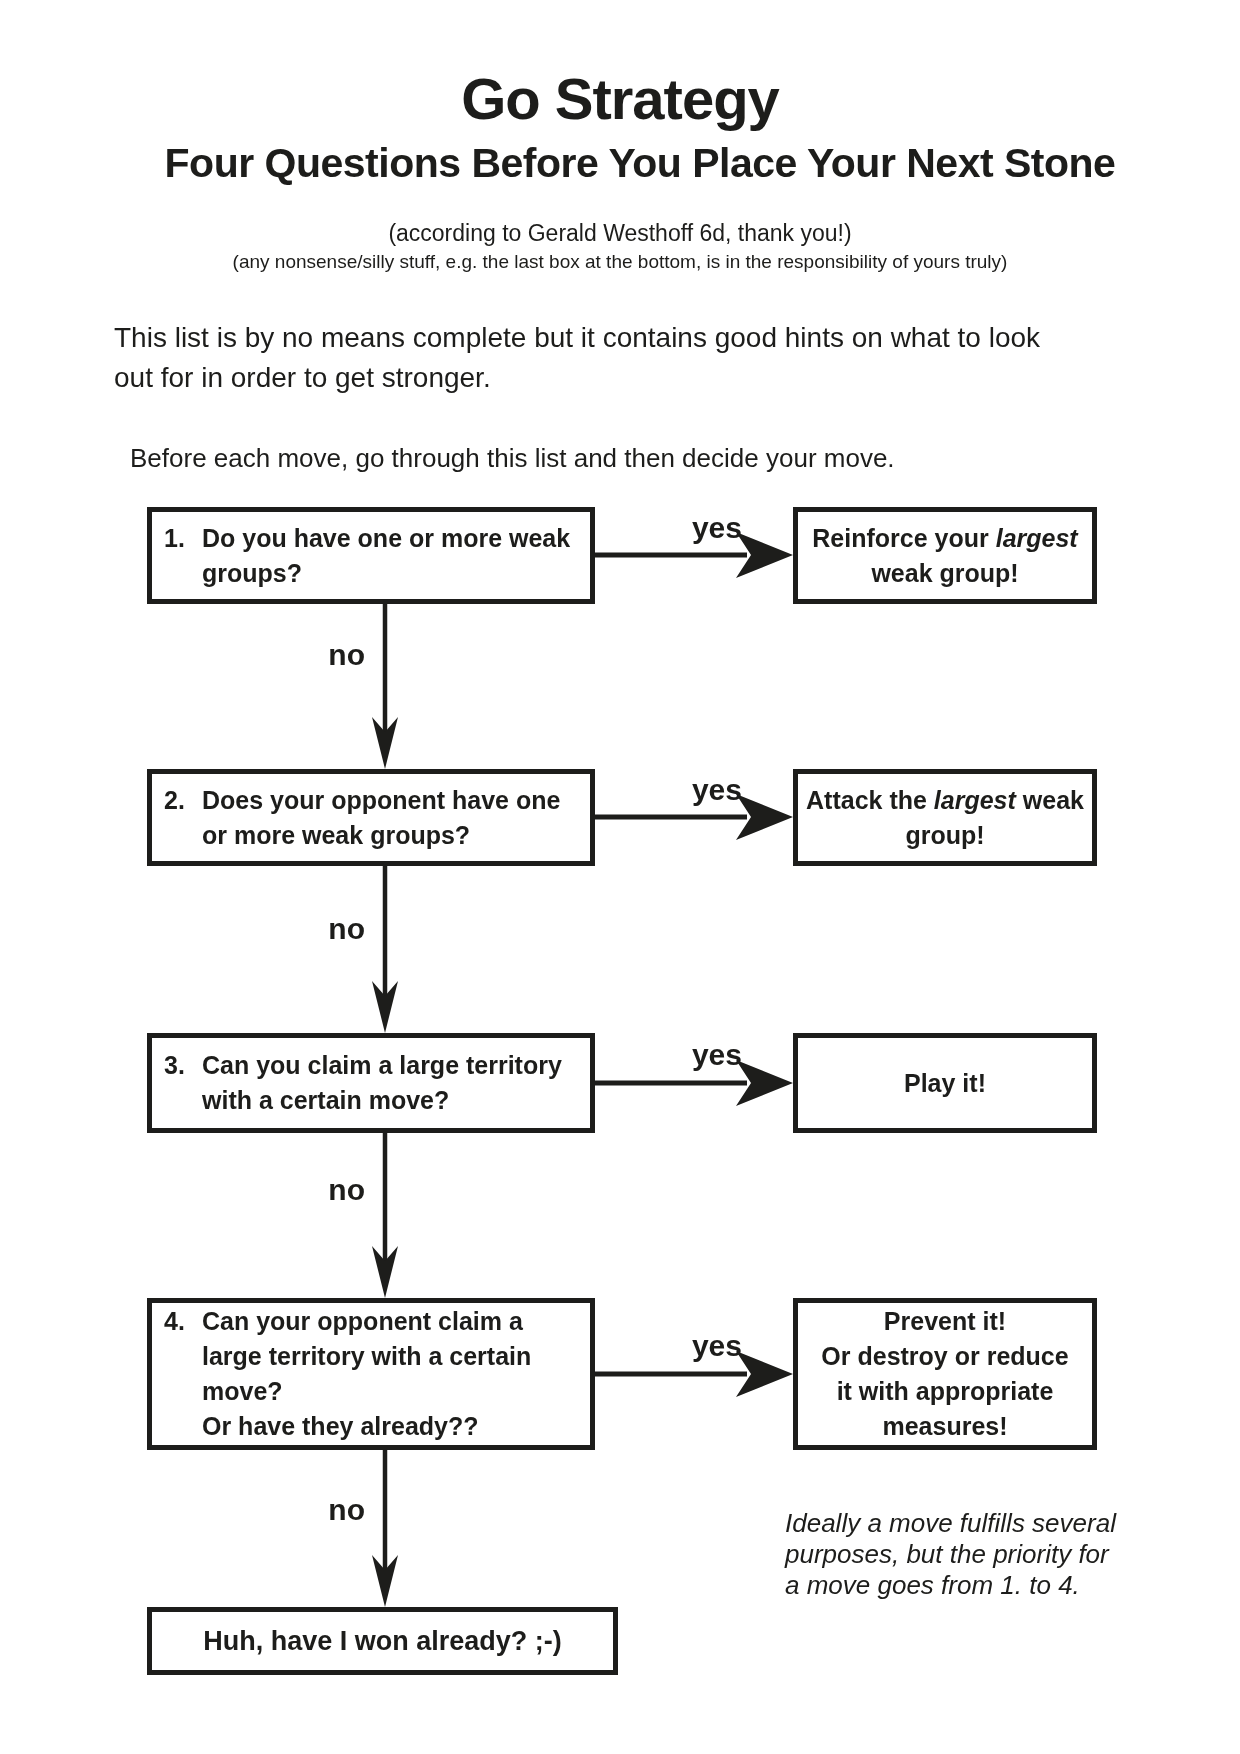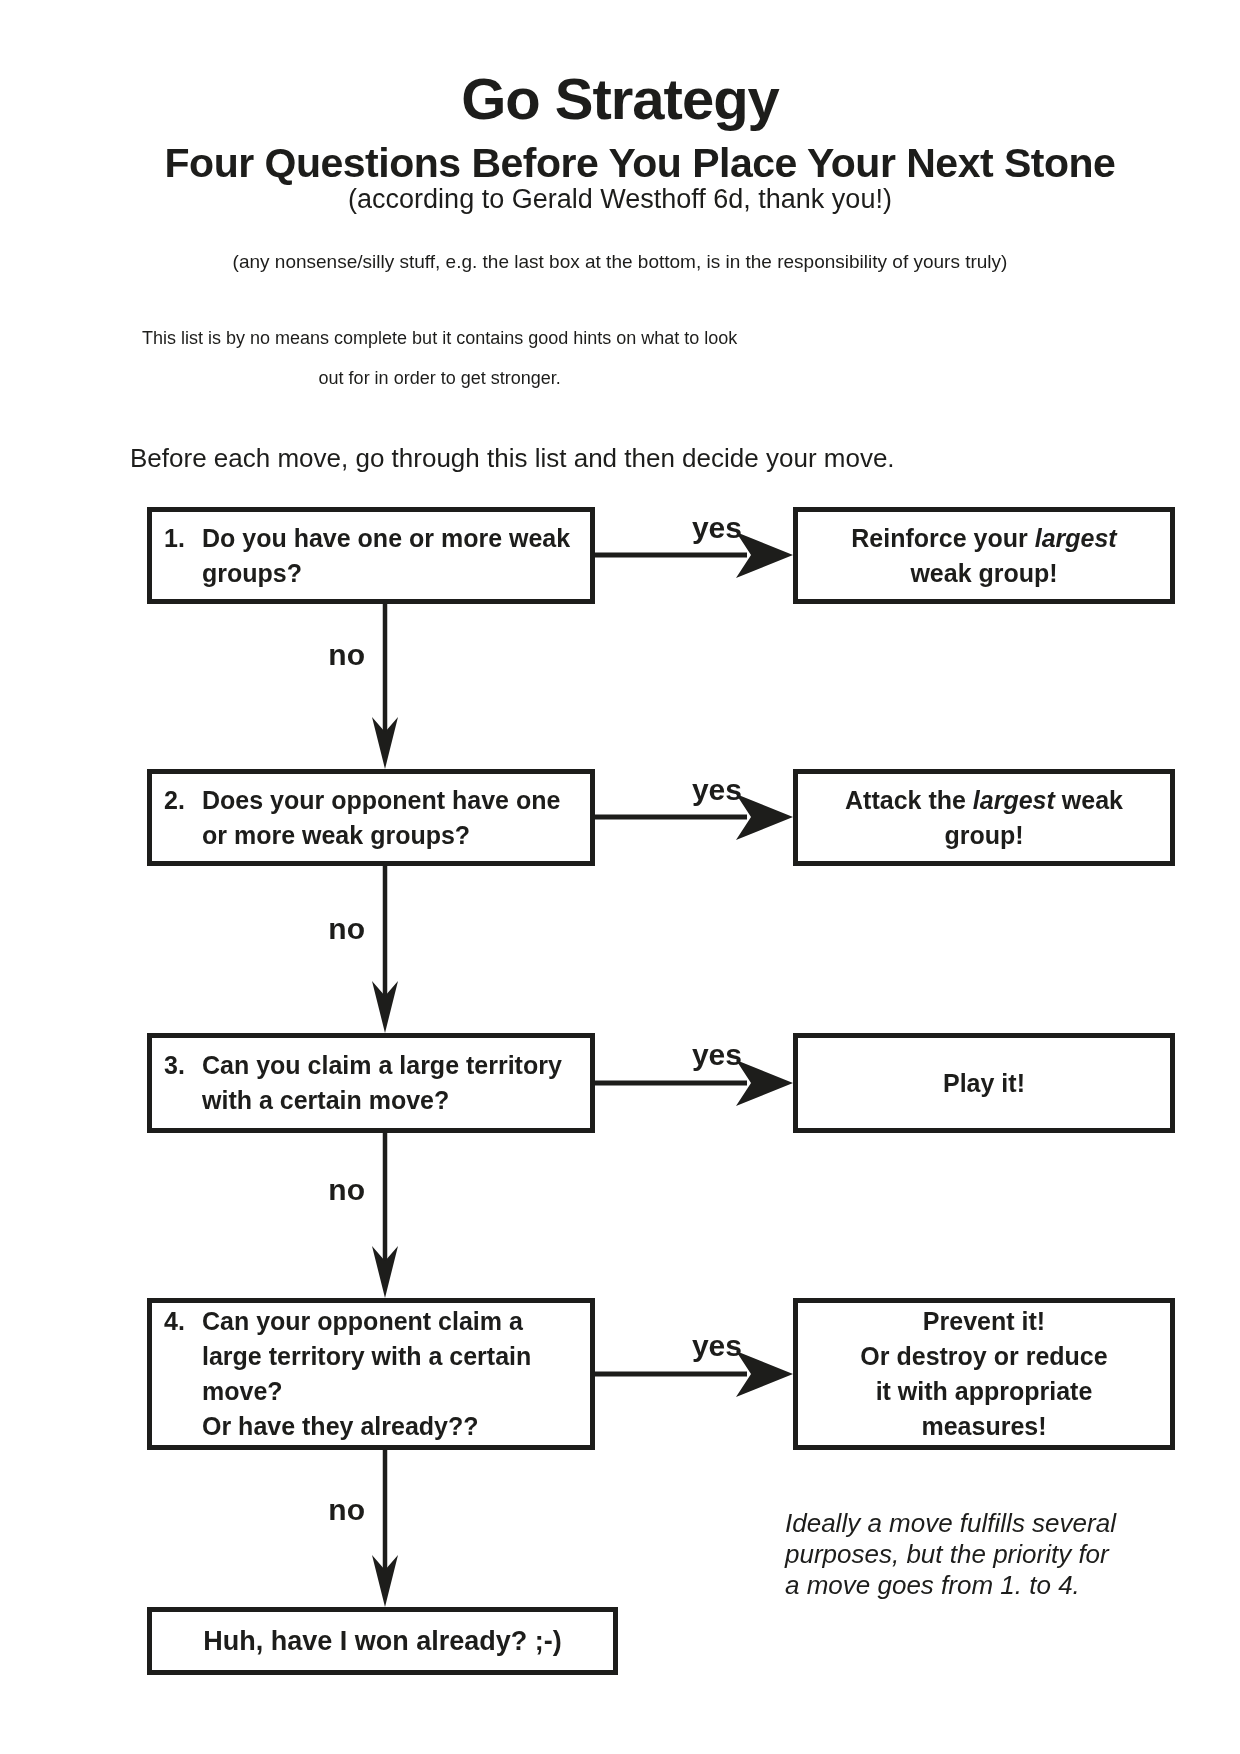--- a/index.html
+++ b/index.html
@@ -13,40 +13,40 @@
     color: var(--ink);
     font-family: "Liberation Sans", "DejaVu Sans", sans-serif;
     overflow: hidden;
   }
   .abs { position: absolute; }
   .center { left: 0; width: 100%; text-align: center; }
   .nowrap { white-space: nowrap; }
 
   .title      { top: 64px;  font-size: 58px; font-weight: bold; letter-spacing: -1px; line-height: 70px; text-align: center; }
   .subtitle   { top: 136px; font-size: 41px; font-weight: bold; letter-spacing: -0.5px; line-height: 54px; margin-left: 20px; }
-  .attribution{ top: 180px; font-size: 27px; line-height: 38px; }
+  .attribution{ top: 214px; font-size: 23px; line-height: 38px; }
   .disclaimer { top: 248px; font-size: 19px; line-height: 28px; }
 
-  .intro       { left: 142px; top: 318px; font-size: 18px; line-height: 40px; text-align: center; }
+  .intro       { left: 114px; top: 318px; font-size: 28px; line-height: 40px; }
   .instruction { left: 130px; top: 438px; font-size: 26px; line-height: 40px; }
 
   .qbox, .abox, .final-box {
     border: 5px solid var(--ink);
     background: var(--paper);
     display: flex;
     align-items: center;
     font-weight: bold;
   }
   .qbox { left: 147px; width: 448px; padding: 6px 8px 6px 12px; font-size: 25px; }
   .qinner { display: flex; width: 100%; }
   .qnum   { width: 38px; flex: 0 0 38px; line-height: 35px; }
   .qlines { flex: 1; }
   .qline  { line-height: 35px; white-space: nowrap; }
 
-  .abox { left: 793px; width: 382px; padding: 4px 6px; font-size: 25px; justify-content: flex-end; }
+  .abox { left: 793px; width: 304px; padding: 4px 6px; font-size: 25px; justify-content: flex-end; }
   .alines { width: 100%; text-align: center; }
   .aline  { line-height: 35px; white-space: nowrap; }
   .aline .em { font-style: italic; }
 
   .yes { width: 147px; left: 595px; height: 40px; text-align: right;
          font-weight: bold; font-size: 30px; line-height: 40px; }
   .no  { left: 265px; width: 100px; height: 40px; text-align: right;
          font-weight: bold; font-size: 30px; line-height: 40px; }
 
   .h-arrow, .v-arrow { position: absolute; color: var(--ink); display: block; }

